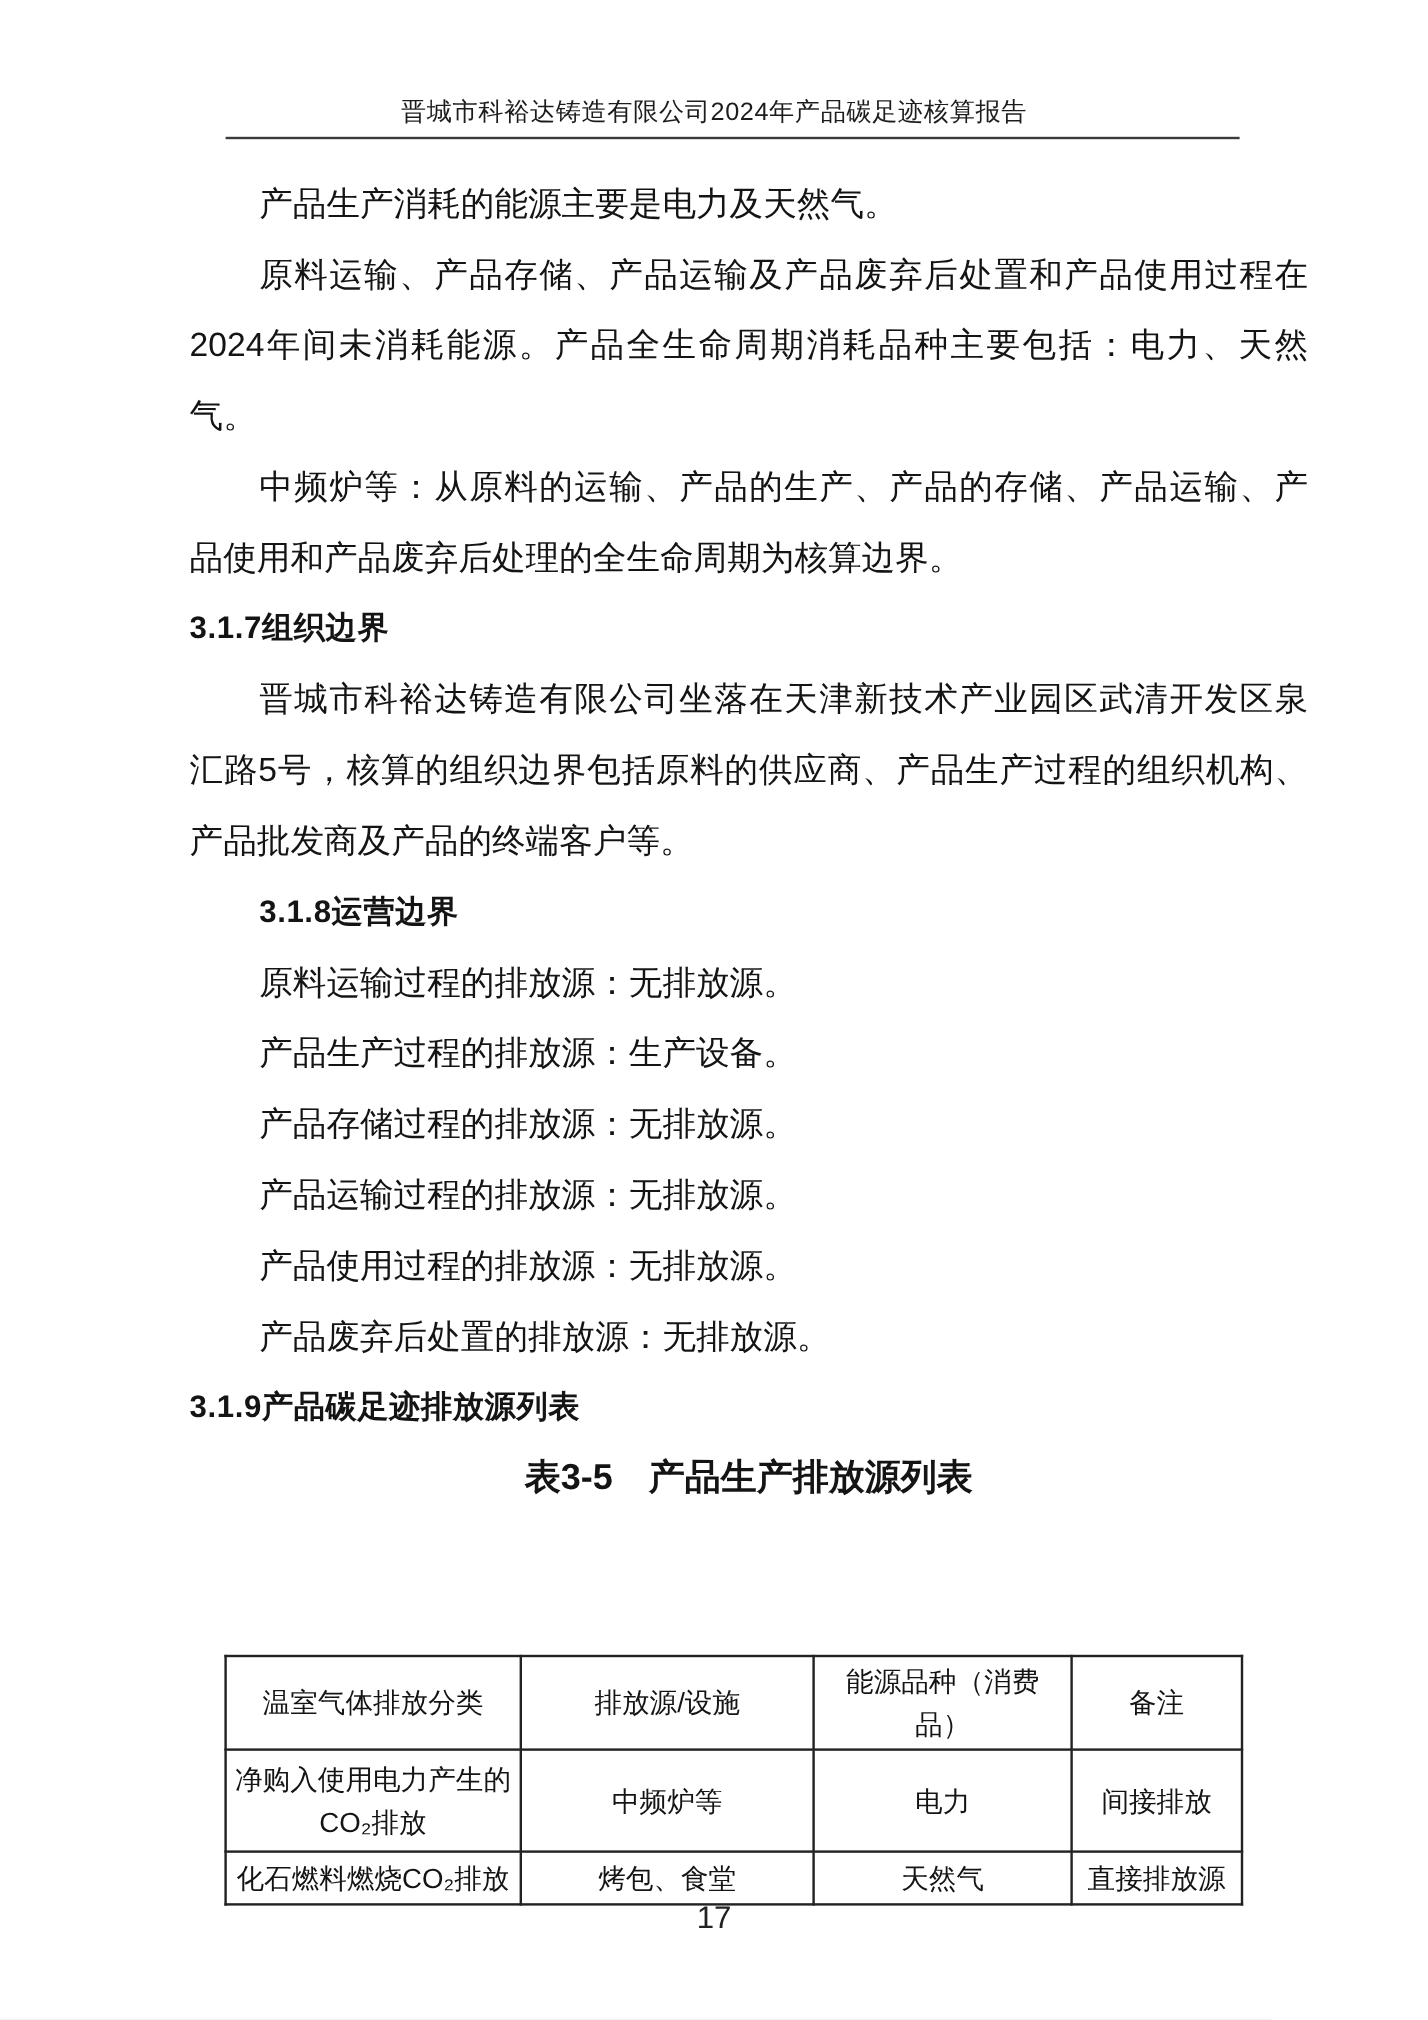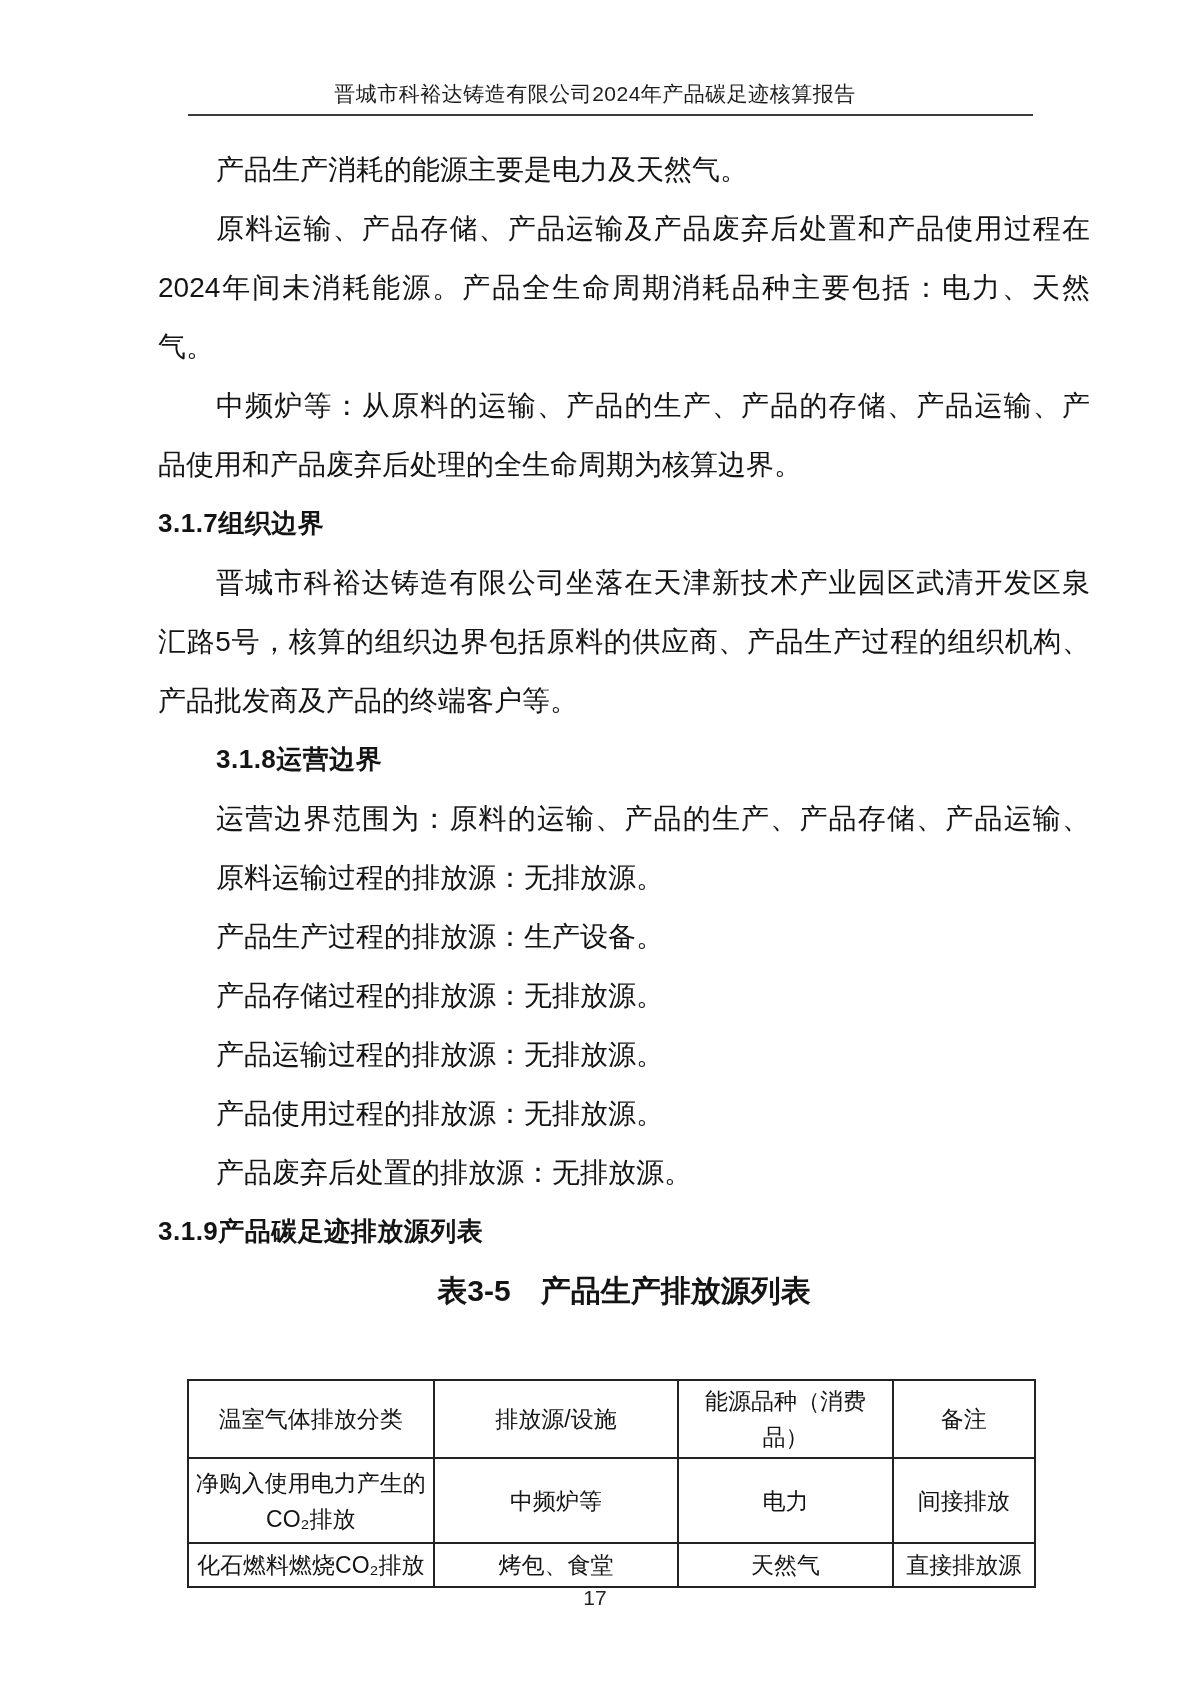--- a/index.html
+++ b/index.html
@@ -52,21 +52,21 @@
     padding:2px 4px;
     line-height:36px;
   }
   .src-table tr.hdr td { height:47px; }
   .src-table tr.r1 td { height:85px; }
   .src-table tr.r2 td { height:44px; }
   .cell-line { line-height:36px; }
   
   .page-number {
     position:absolute; top:1583px; left:0; width:1190px;
-    text-align:center; font-size:21px; line-height:30px; color:#222;
+    text-align:center; font-size:26px; line-height:30px; color:#222;
   }
 </style>
 </head>
 <body>
 
 <div class="page">
 
   <div class="header-title">晋城市科裕达铸造有限公司2024年产品碳足迹核算报告</div>
   <div class="header-rule"></div>
 
@@ -75,21 +75,20 @@
     <div class="line indent fill">原料运输、产品存储、产品运输及产品废弃后处置和产品使用过程在</div>
     <div class="line fill">2024年间未消耗能源。产品全生命周期消耗品种主要包括：电力、天然</div>
     <div class="line">气。</div>
     <div class="line indent fill">中频炉等：从原料的运输、产品的生产、产品的存储、产品运输、产</div>
     <div class="line">品使用和产品废弃后处理的全生命周期为核算边界。</div>
     <div class="line heading">3.1.7组织边界</div>
     <div class="line indent fill">晋城市科裕达铸造有限公司坐落在天津新技术产业园区武清开发区泉</div>
     <div class="line fill">汇路5号，核算的组织边界包括原料的供应商、产品生产过程的组织机构、</div>
     <div class="line">产品批发商及产品的终端客户等。</div>
     <div class="line heading indent">3.1.8运营边界</div>
-    <div class="line indent fill">运营边界范围为：原料的运输、产品的生产、产品存储、产品运输、</div>
     <div class="line indent">原料运输过程的排放源：无排放源。</div>
     <div class="line indent">产品生产过程的排放源：生产设备。</div>
     <div class="line indent">产品存储过程的排放源：无排放源。</div>
     <div class="line indent">产品运输过程的排放源：无排放源。</div>
     <div class="line indent">产品使用过程的排放源：无排放源。</div>
     <div class="line indent">产品废弃后处置的排放源：无排放源。</div>
     <div class="line heading">3.1.9产品碳足迹排放源列表</div>
     <div class="line caption">
       <span class="cap-label">表3-5</span><span class="cap-title">产品生产排放源列表</span>
     </div>

